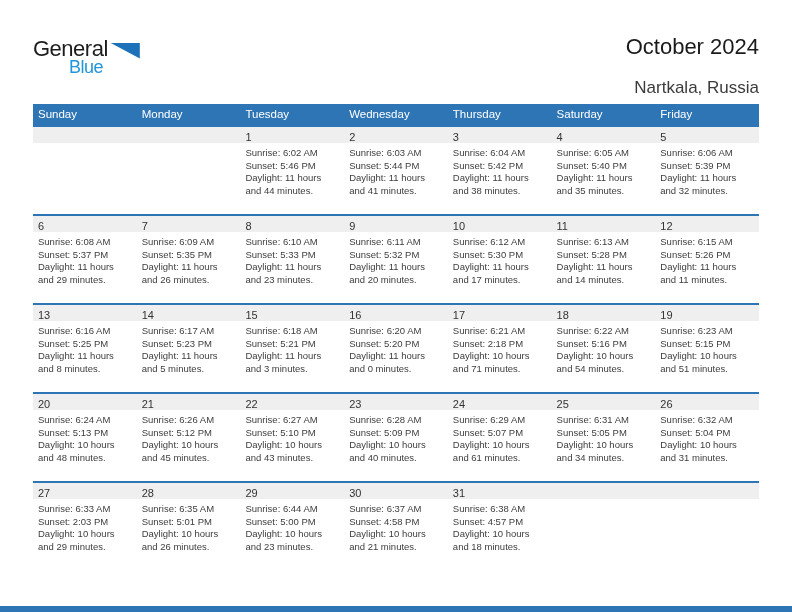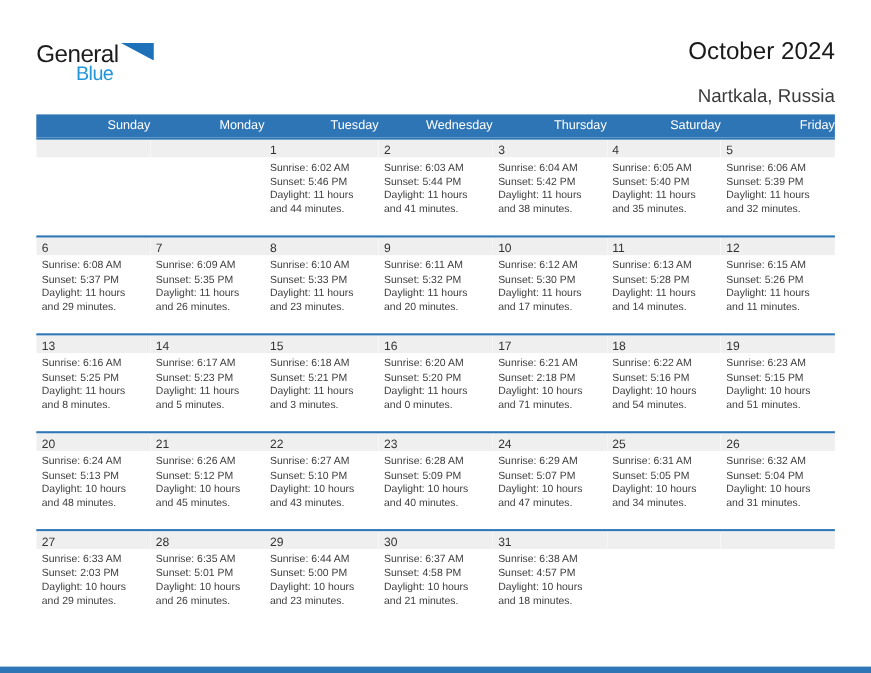--- a/index.html
+++ b/index.html
@@ -3,35 +3,35 @@
 <meta charset="utf-8">
 <style>
   * { margin:0; padding:0; box-sizing:border-box; }
   body { background:#fff; }
   .page {
     position:relative; width:792px; height:612px; background:#fff;
     font-family:"Liberation Sans","DejaVu Sans",sans-serif; overflow:hidden;
   }
   
   .logo { position:absolute; left:33px; top:36px; }
-  .logo-top { display:flex; align-items:flex-start; }
+  .logo-top { display:flex; align-items:center; }
   .logo-general { font-size:22px; color:#1c1c1c; letter-spacing:-0.5px; }
   .logo-tri {
     width:30px; height:16px; margin-left:2px; margin-top:3px;
     background:var(--logo-triangle,#1d71b8);
     clip-path:polygon(0 0,100% 0,100% 100%);
   }
   .logo-blue { margin-left:36px; margin-top:-5px; font-size:18px; color:var(--logo-blue,#2196d9); letter-spacing:-0.5px; }
   
   .title { position:absolute; right:33px; top:34px; font-size:22px; font-weight:400; color:var(--text-dark,#1a1a1a); }
   .location { position:absolute; right:33px; top:78px; font-size:17px; color:#3b3b3b; }
   
   .calendar { position:absolute; left:33px; right:33px; top:104px; }
   .dow-row { display:grid; grid-template-columns:repeat(7,1fr); background:var(--header-bg,#2e75b6); height:21px; }
-  .dow { color:#fff; font-size:11.5px; line-height:21px; padding-left:5px;text-align:right; }
+  .dow { color:#fff; font-size:11.5px; line-height:21px; padding-left:5px; }
   .week { display:grid; grid-template-columns:repeat(7,1fr); height:89px; border-top:2px solid var(--header-bg,#2e75b6); }
   .week:first-of-type { border-top:none; }
   .cell { overflow:hidden; }
   .strip { height:16px; background:var(--strip-bg,#efefef); }
   .num { display:inline-block; font-size:11px; line-height:16px; padding-left:5px; color:#333; }
   .cbody { padding:4px 2px 0 5px; }
   .line { font-size:9.5px; line-height:12.5px; color:var(--text-body,#3d3d3d); }
   
   .footer-bar { position:absolute; left:0; right:0; bottom:0; height:6px; background:var(--footer-bar,#2e75b6); }
 </style>
@@ -282,21 +282,21 @@
             <div class="line">Daylight: 10 hours</div>
             <div class="line">and 40 minutes.</div>
           </div>
         </div>
         <div class="cell">
           <div class="strip"><span class="num">24</span></div>
           <div class="cbody">
             <div class="line">Sunrise: 6:29 AM</div>
             <div class="line">Sunset: 5:07 PM</div>
             <div class="line">Daylight: 10 hours</div>
-            <div class="line">and 47 minutes.</div>
+            <div class="line">and 61 minutes.</div>
           </div>
         </div>
         <div class="cell">
           <div class="strip"><span class="num">25</span></div>
           <div class="cbody">
             <div class="line">Sunrise: 6:31 AM</div>
             <div class="line">Sunset: 5:05 PM</div>
             <div class="line">Daylight: 10 hours</div>
             <div class="line">and 34 minutes.</div>
           </div>

